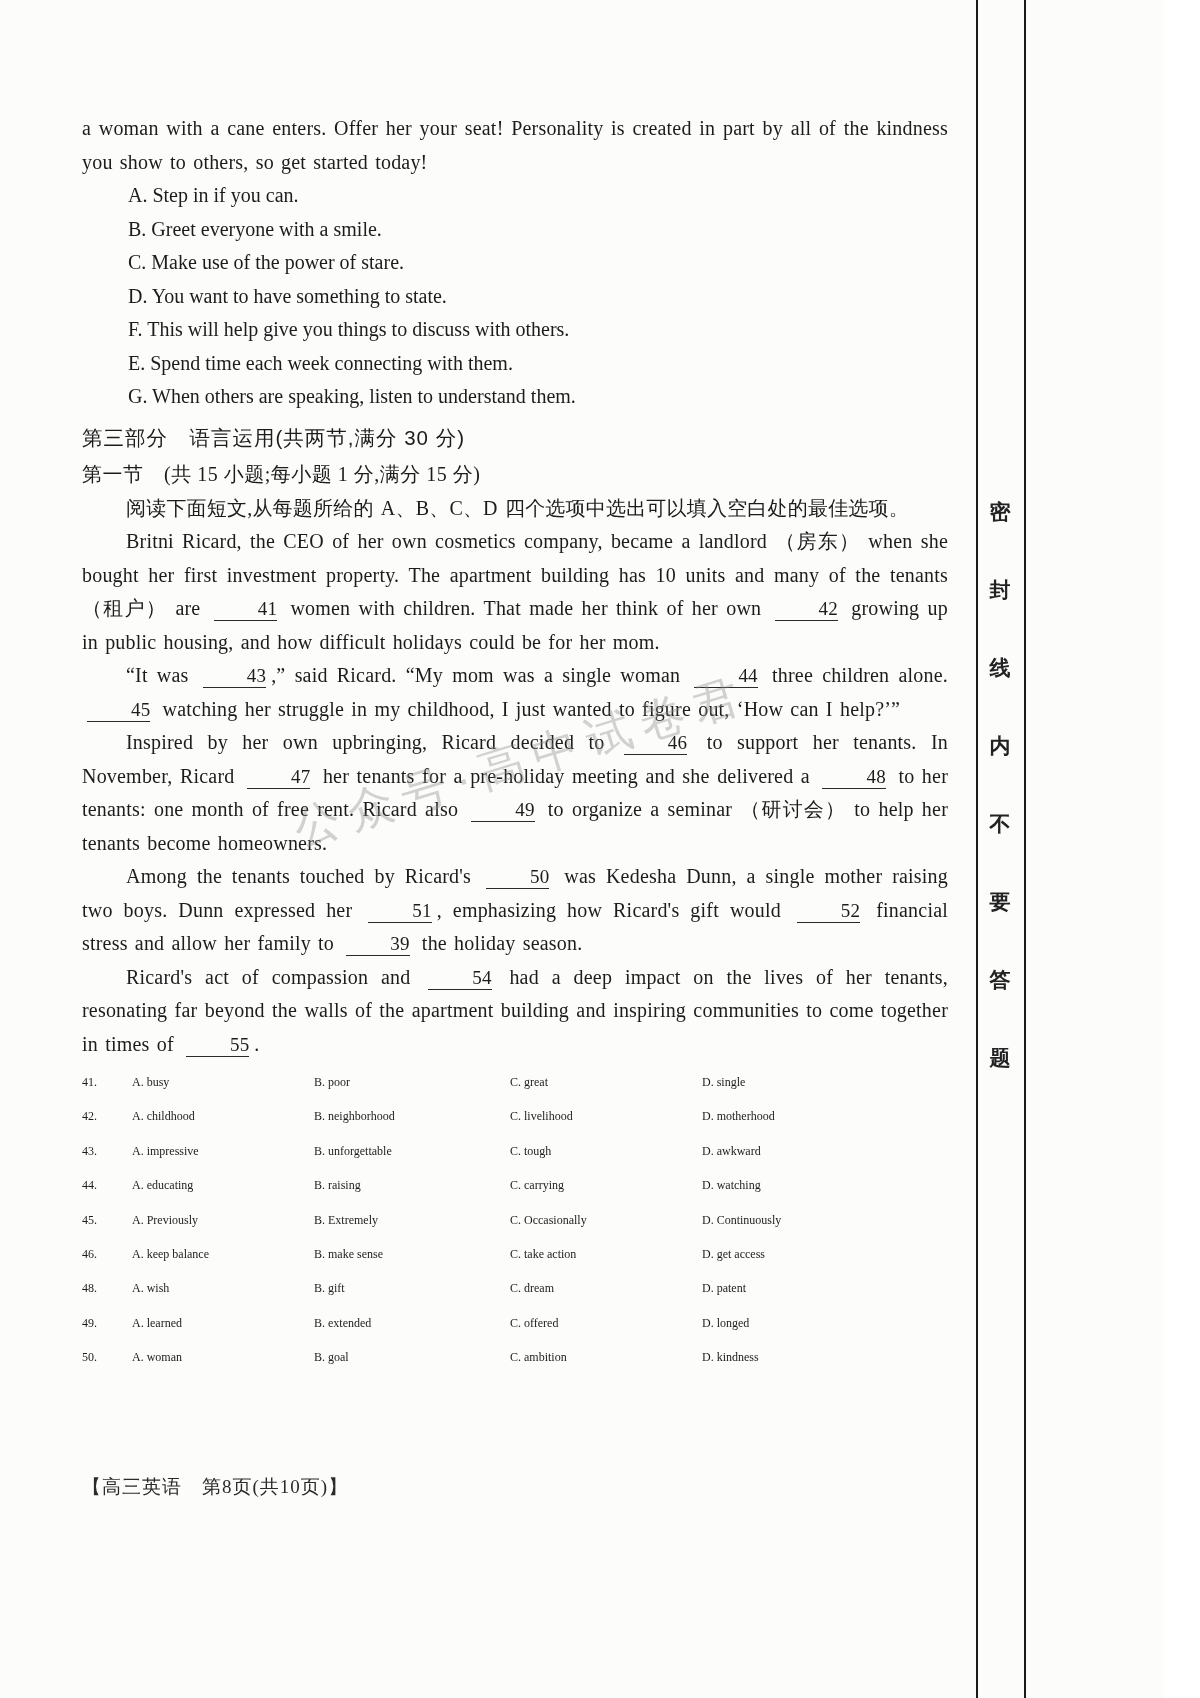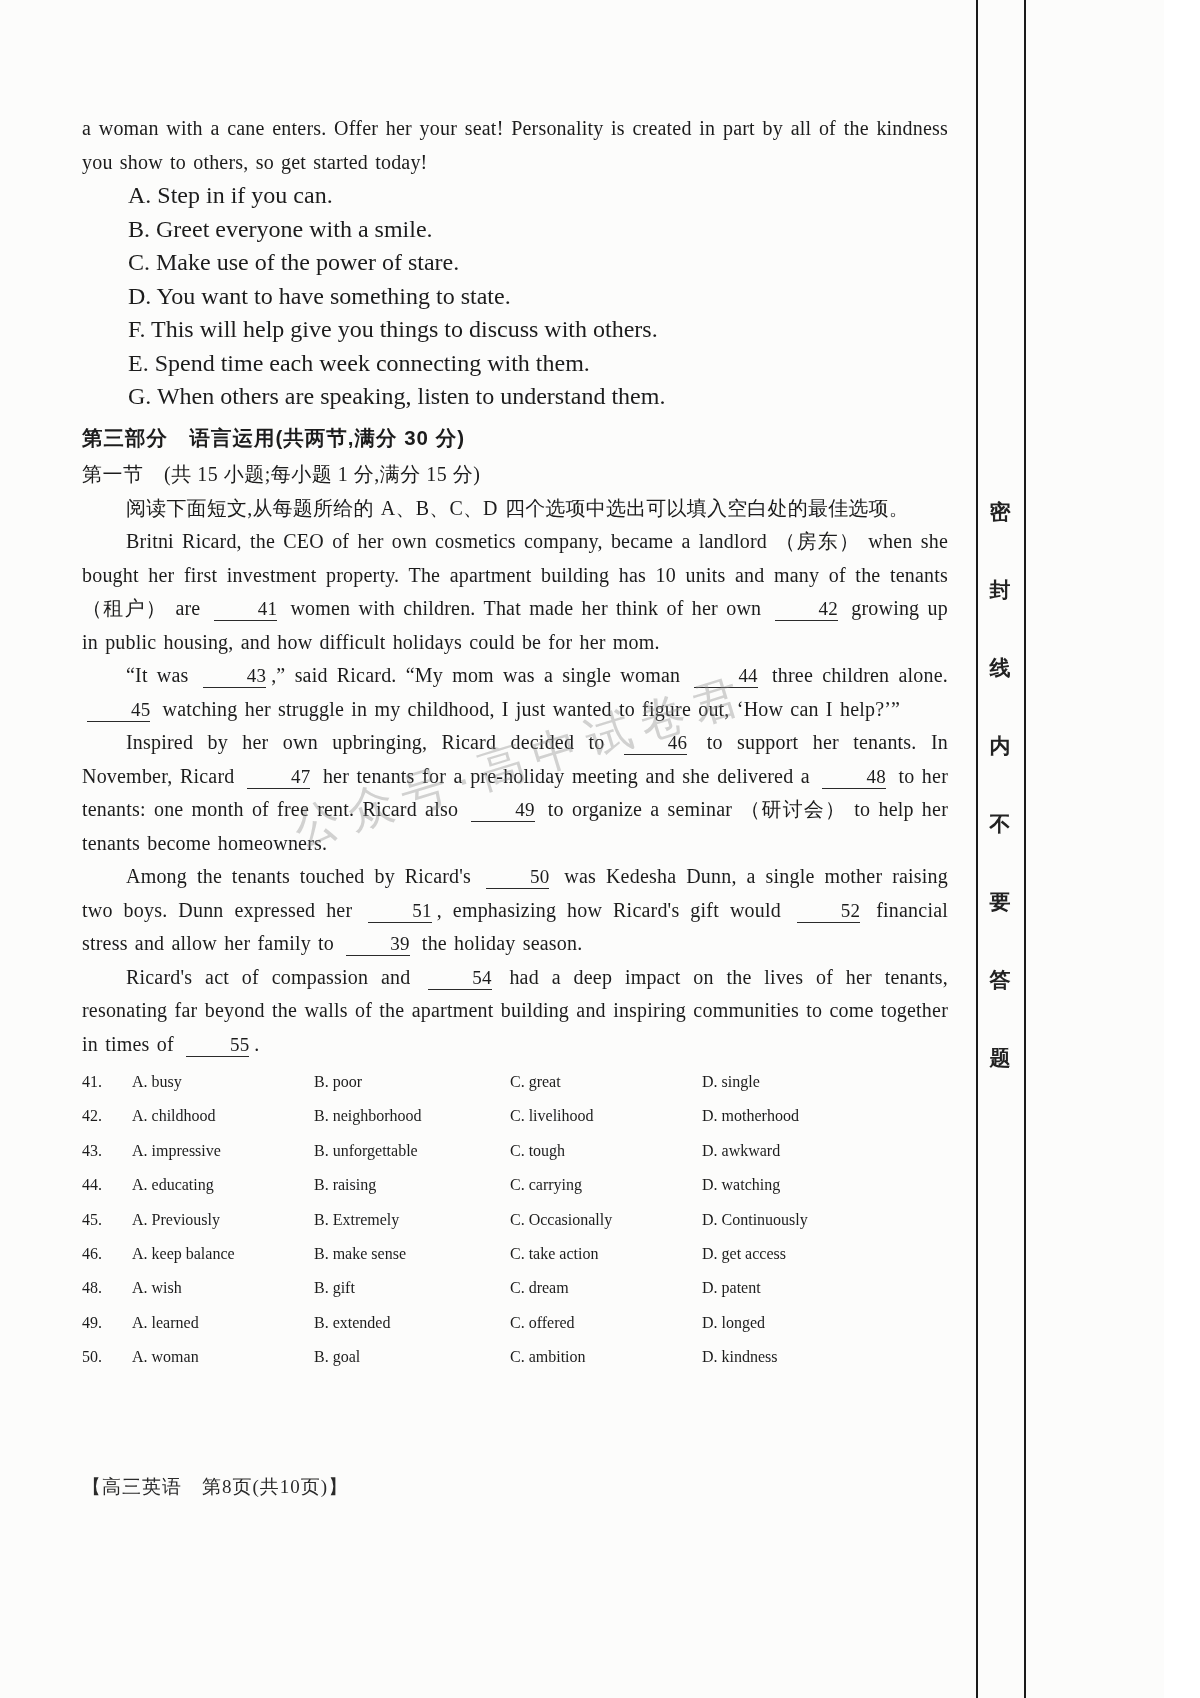--- a/index.html
+++ b/index.html
@@ -17,26 +17,26 @@
   }
   p{margin:0;}
   .para{
     font-size:20px;line-height:33.5px;
     text-align:justify;
     letter-spacing:.2px;
     word-spacing:2px;
   }
   .para.indent{text-indent:2.2em;}
   .opt-line{
-    font-size:24px;line-height:33.5px;
+    font-size:20px;line-height:33.5px;
     margin-left:46px;
   }
   .sec-heading{
     font-family:"Liberation Sans", sans-serif;
-    font-weight:bold;
+    font-weight:normal;
     font-size:20.5px;line-height:36px;
     margin-top:6px;
     letter-spacing:1px;
   }
   .sec-sub{
     font-size:20px;line-height:36px;
     letter-spacing:.5px;
   }
   .blank{
     display:inline-block;
@@ -44,21 +44,21 @@
     text-align:left;
     border-bottom:1.4px solid #2a2a2a;
     line-height:22px;
     margin:0 5px;
     font-size:19px;
   }
   .question-grid{margin-top:4px;}
   .qrow{
     display:grid;
     grid-template-columns:50px 182px 196px 192px 1fr;
-    font-size:16px;
+    font-size:12px;
     line-height:34.4px;
   }
   .qnum{white-space:nowrap;}
   .qopt{white-space:nowrap;}
   .footer{
     position:absolute;
     left:82px;width:866px;top:1474px;
     text-align:left;
     font-size:19px;
     color:#2a2a2a;

